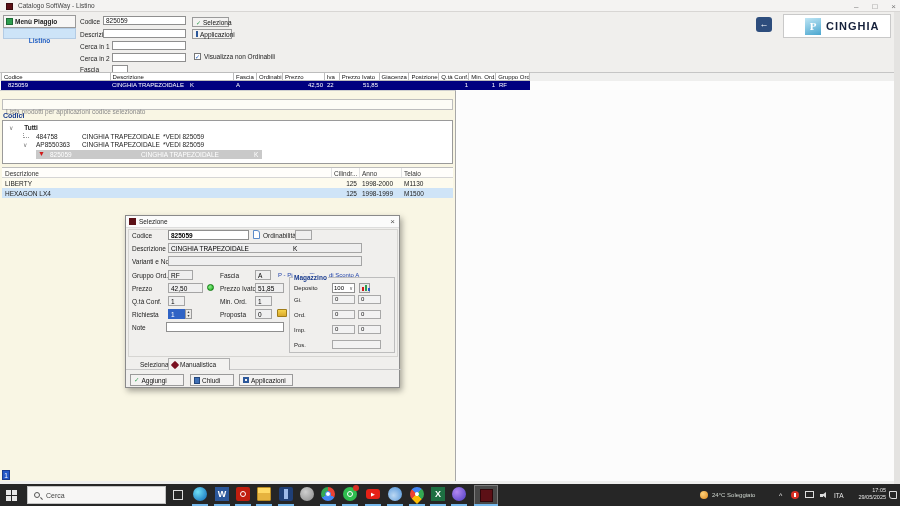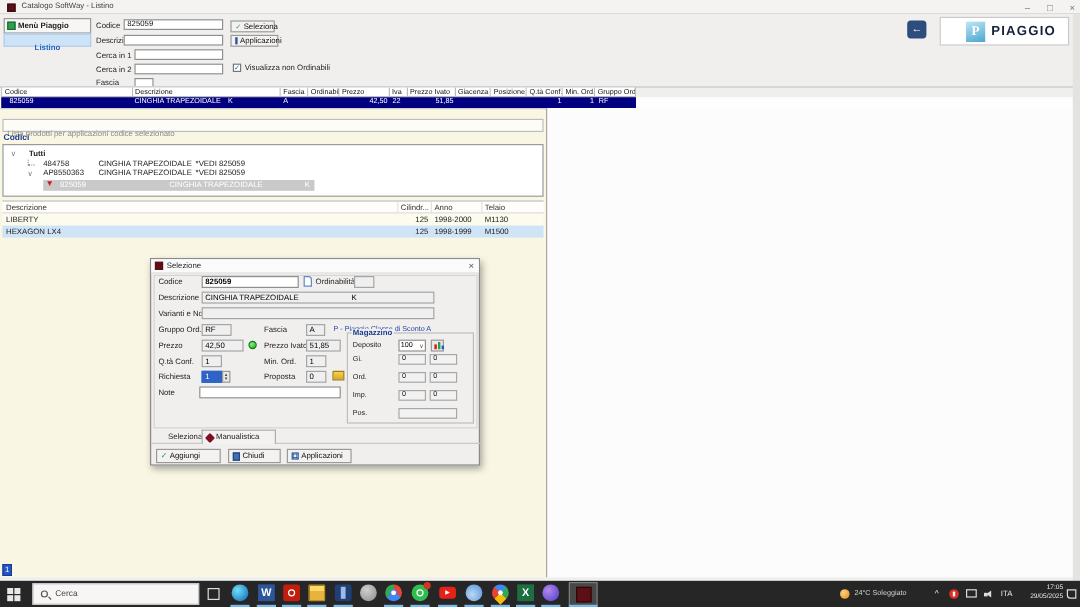--- a/index.html
+++ b/index.html
@@ -80,21 +80,21 @@
     </span>
     <span class="abs lbl" style="left:204px;top:41px;">Visualizza non Ordinabili</span>
 
     <div class="abs" style="left:756px;top:5px;width:16px;height:15px;background:#2d4d7d;border-radius:3px;color:#fff;font-size:9px;text-align:center;line-height:14px;">
       <span>←</span>
     </div>
     <div class="abs" style="left:783px;top:2px;width:108px;height:24px;background:#fff;border:1px solid #c9c9c9;display:flex;align-items:center;">
       <span style="margin-left:21px;width:16px;height:17px;background:linear-gradient(160deg,#bfe6f5 0%,#4aa6cf 100%);color:#fff;font-weight:bold;font-size:11px;text-align:center;line-height:17px;font-family:'Liberation Serif',serif;">
         <span>P</span>
       </span>
-      <span style="margin-left:5px;font-size:11px;font-weight:bold;letter-spacing:1px;color:#15203a;">PIAGGIO</span>
+      <span style="margin-left:5px;font-size:11px;font-weight:bold;letter-spacing:1px;color:#15203a;">CINGHIA</span>
     </div>
   </div>
 
   <div class="abs" style="left:0;top:72px;width:896px;height:9px;background:#efefee;border-top:1px solid #c5c5c5;"></div>
   <div class="abs" style="left:1px;top:72px;width:529px;height:9px;display:flex;border:1px solid #bdbdbd;background:#fff;">
     <div class="th" style="width:109px;">Codice</div>
     <div class="th" style="width:124px;">Descrizione</div>
     <div class="th" style="width:23px;">Fascia</div>
     <div class="th" style="width:26px;">Ordinabilità</div>
     <div class="th" style="width:42px;">Prezzo</div>

